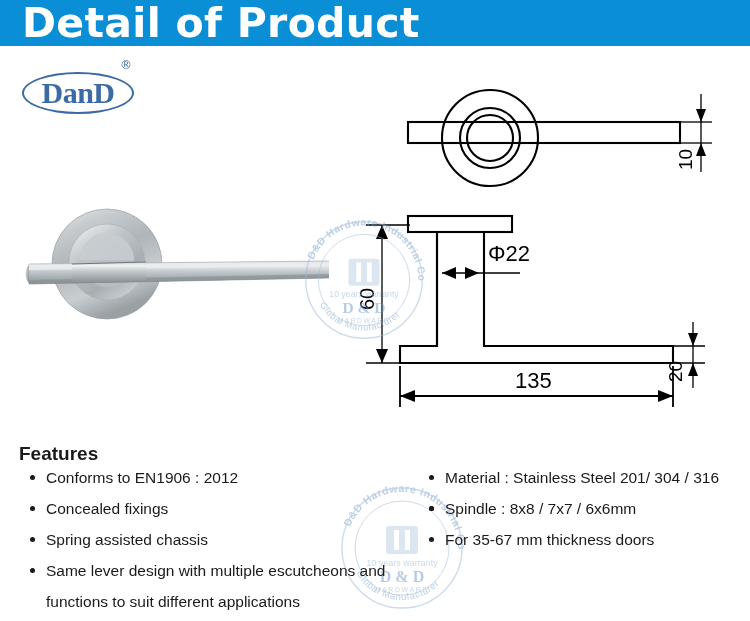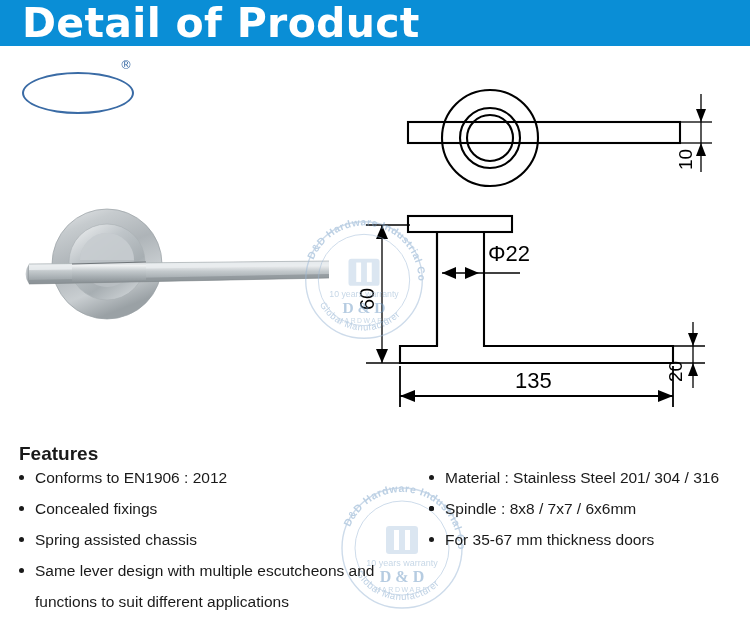--- a/index.html
+++ b/index.html
@@ -48,21 +48,21 @@
   .draw-svg { position: absolute; }
   #drawing-top  { left: 390px; top: 78px; }
   #drawing-side { left: 360px; top: 198px; }
 
   
   #features-heading {
     position: absolute; left: 19px; top: 430px;
     font-size: 19px; font-weight: bold; color: #1a1a1a; margin-top: 13px;
   }
   .feature-col { position: absolute; }
-  #features-left  { left: 19px;  top: 462px; width: 370px; }
+  #features-left  { left: 30px;  top: 462px; width: 370px; }
   #features-right { left: 429px; top: 462px; width: 330px; }
   .feature-item {
     position: relative; padding-left: 16px;
     font-size: 15.5px; color: #1a1a1a; line-height: 31px;
     white-space: nowrap;
   }
   .feature-item.wrap { white-space: normal; line-height: 31px; }
   .feature-item .dot {
     position: absolute; left: 0; top: 13px;
     width: 5px; height: 5px; border-radius: 50%; background: #1a1a1a;
@@ -76,20 +76,21 @@
 </head>
 <body>
 
 <div id="page">
 
   <div id="header-bar"></div>
   <div id="header-title">Detail of Product</div>
 
   <div id="logo">
     <div id="logo-ellipse"></div>
+    <div id="logo-text">DanD</div>
     <div id="logo-reg">®</div>
   </div>
 
   <svg id="product-photo" viewBox="0 0 330 140" width="330" height="140">
     <defs>
       <linearGradient id="rosGrad" x1="0" y1="0" x2="0.4" y2="1">
         <stop offset="0%" stop-color="#e8eaec"></stop>
         <stop offset="22%" stop-color="#c6cbce"></stop>
         <stop offset="50%" stop-color="#aeb4b8"></stop>
         <stop offset="78%" stop-color="#c9ced1"></stop>

